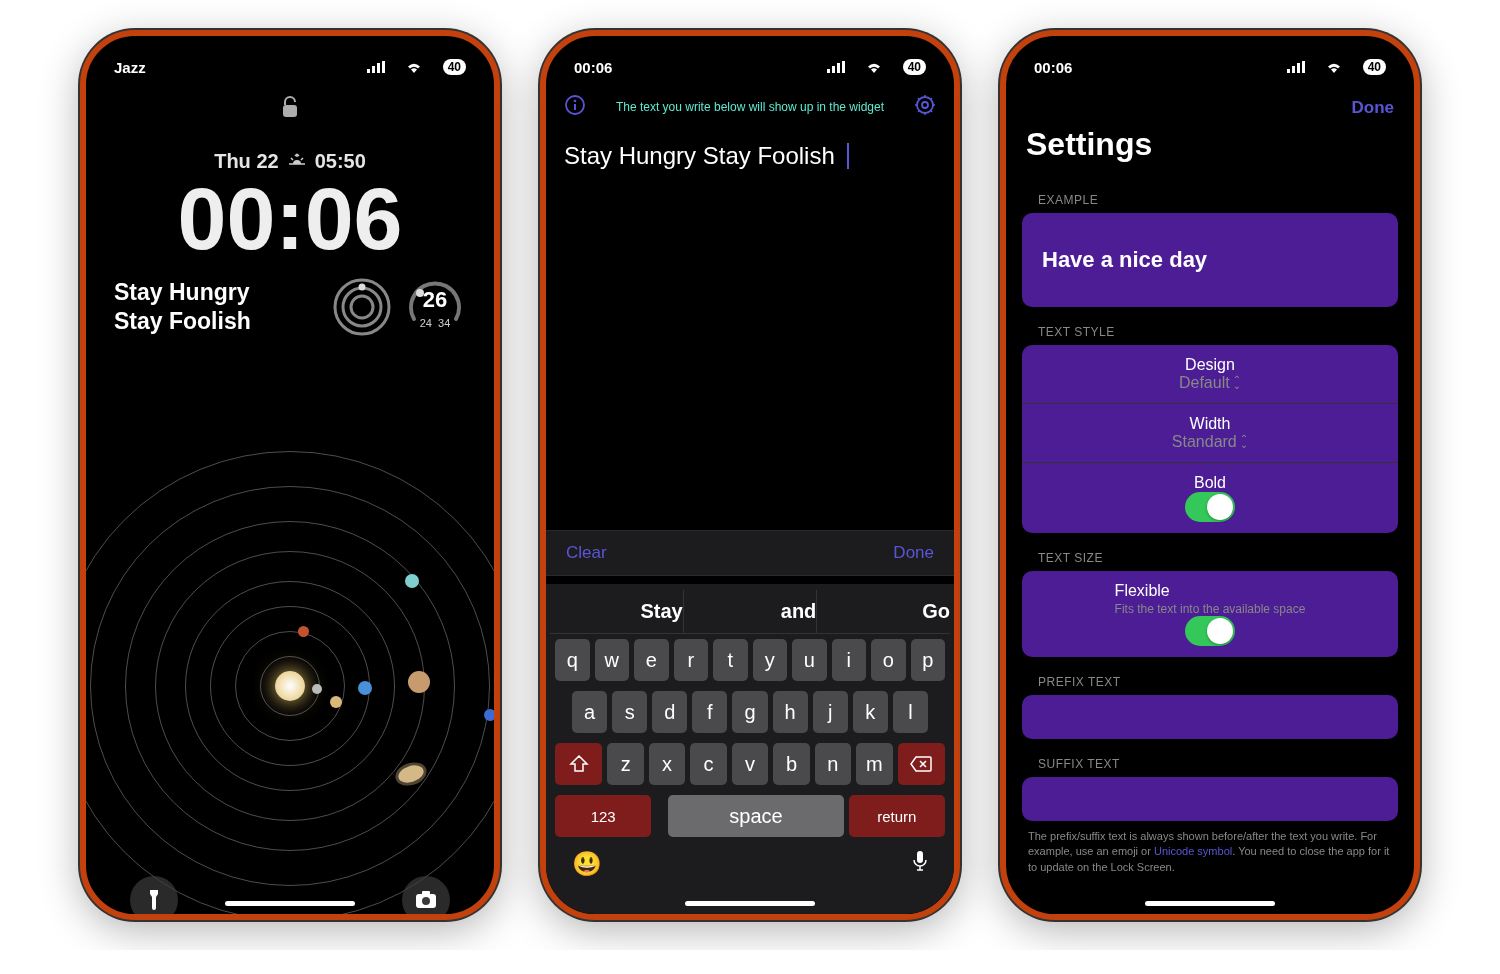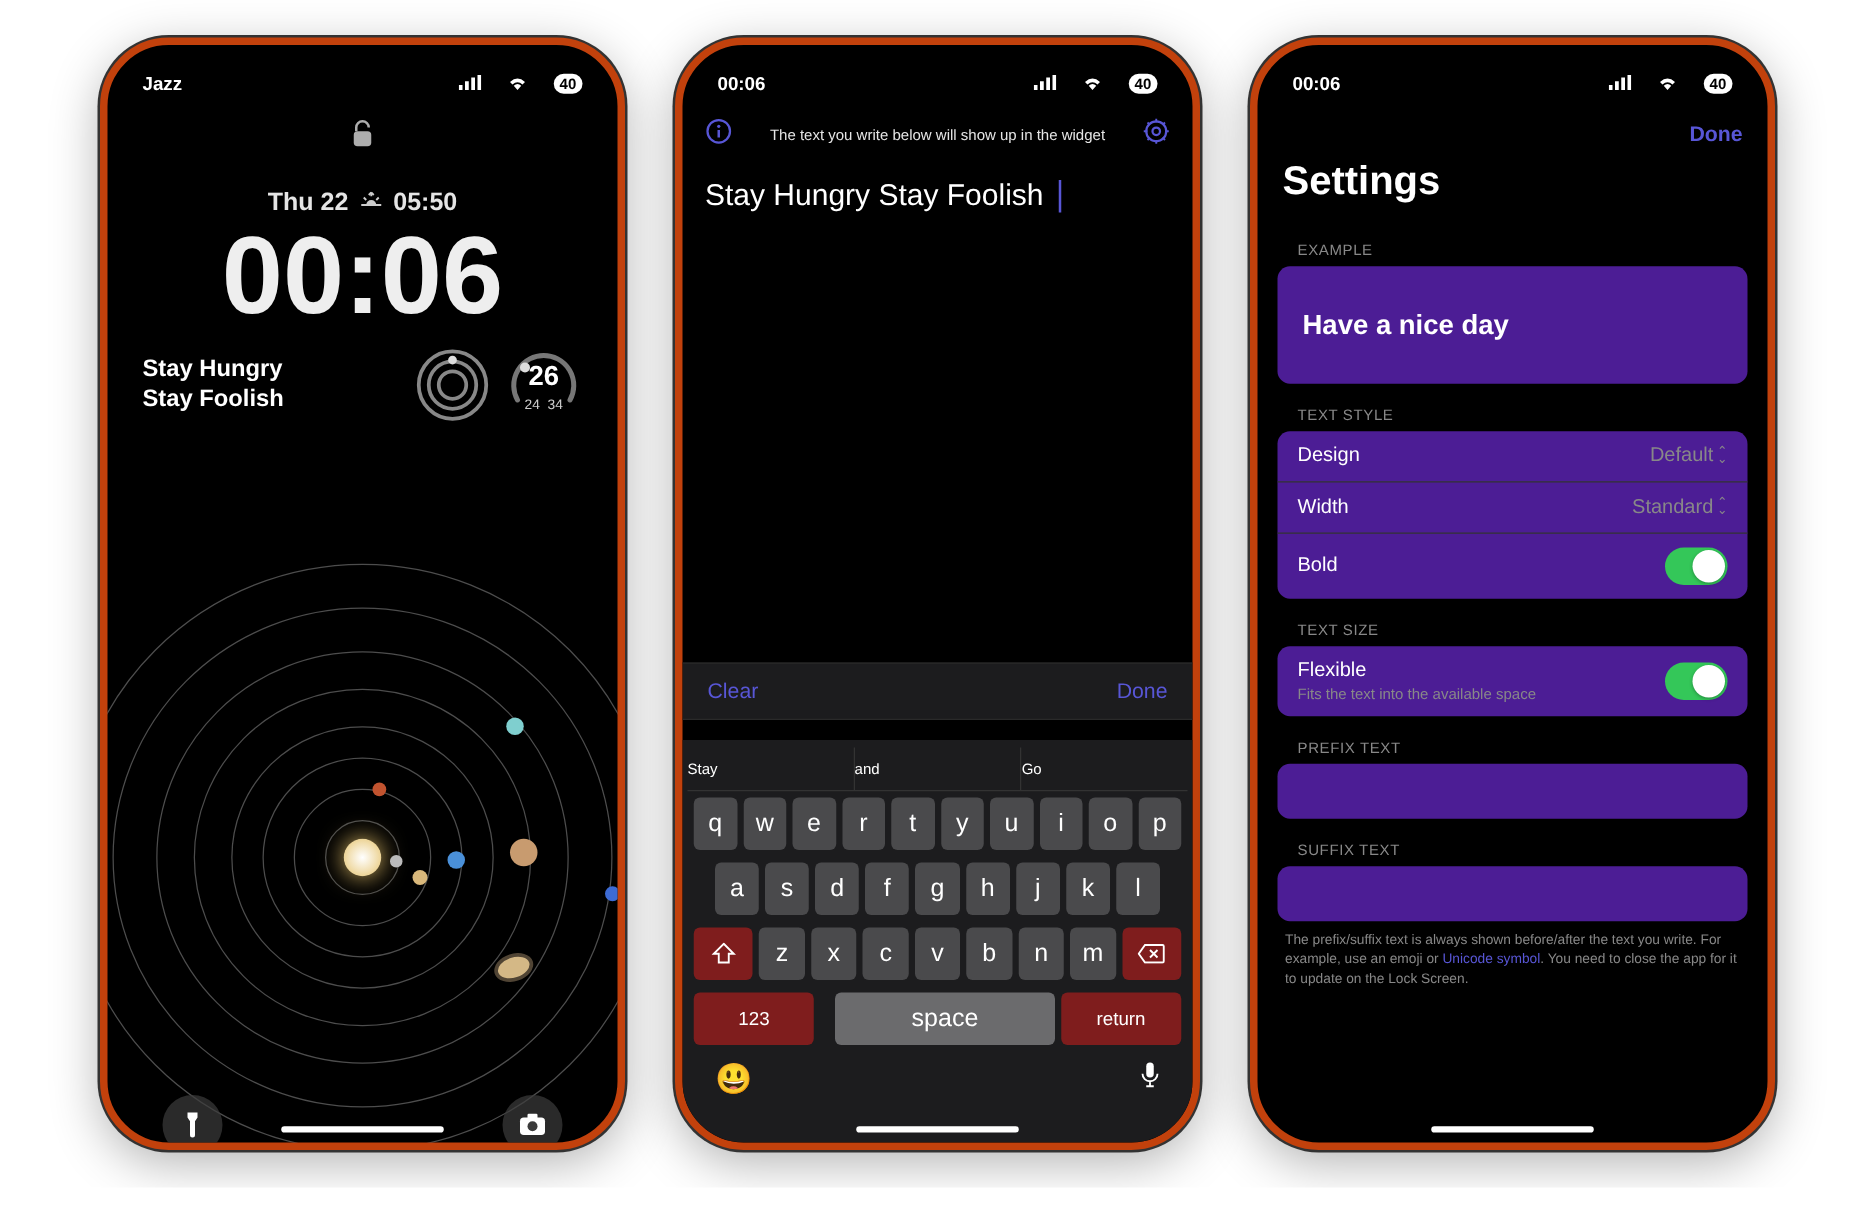--- a/index.html
+++ b/index.html
@@ -68,21 +68,21 @@
   .lock-screen { position: relative; height: 100%; }
   .lock-icon { text-align: center; margin-top: 12px; opacity: 0.85; }
   .date-row { text-align: center; margin-top: 28px; font-size: 20px; font-weight:600; color: #e5e5e5; display:flex; justify-content:center; align-items:center; gap:8px;}
   .big-time { text-align: center; font-size: 88px; font-weight: 700; line-height: 1; margin-top: 2px; color:#eee;}
   .widget-row {
     display: flex;
     align-items: center;
     gap: 12px;
     margin: 14px 28px 0;
   }
-  .widget-text { font-size: 19px; font-weight: 700; line-height: 1.25; flex:1; }
+  .widget-text { font-size: 23px; font-weight: 700; line-height: 1.25; flex:1; }
   .circ-widget {
     width: 60px; height: 60px; position:relative;
   }
   .gauge-widget {
     width: 62px; height: 60px; position:relative; text-align:center;
   }
   .gauge-main { font-size:22px; font-weight:600; display:block; margin-top:10px;}
   .gauge-sub { font-size:11px; opacity:0.8; }
   .solar {
     position:absolute; top:330px; left:50%; transform:translateX(-50%);
@@ -90,52 +90,52 @@
   }
   .orbit { position:absolute; border:1px solid rgba(255,255,255,0.3); border-radius:50%; top:50%; left:50%; transform:translate(-50%,-50%);}
   .planet { position:absolute; border-radius:50%; }
   .lock-btns { position:absolute; bottom:50px; width:100%; display:flex; justify-content:space-between; padding:0 44px;}
   .lock-btn { width:48px; height:48px; background:rgba(60,60,60,0.7); border-radius:50%; display:flex; align-items:center; justify-content:center;}
 
   
   .editor-top {
     display:flex; align-items:center; padding:10px 18px; gap:10px;
   }
-  .editor-hint { flex:1; text-align:center; font-size:12px; color:#e5e5e5; }
+  .editor-hint { flex:1; text-align:center; font-size:12px; color:#5eead4; }
   .editor-text { padding:12px 18px; font-size:24px; font-weight:400; display:flex; align-items:center; gap:4px;}
   .cursor { display:inline-block; width:2px; height:26px; background:#5856d6; margin-left:4px;}
   .kb-toolbar {
     position:absolute; bottom:338px; width:100%; background:#1c1c1e;
     display:flex; justify-content:space-between; padding:12px 20px; border-top:1px solid #2a2a2a; border-bottom:1px solid #2a2a2a;
   }
   .kb-toolbar span { color:#5856d6; font-size:17px; }
   .keyboard {
     position:absolute; bottom:0; width:100%; padding:6px 4px 36px; background:#1c1c1e;
   }
   .kb-suggest { display:flex; border-bottom:1px solid #333; }
-  .kb-suggest div { flex:1; text-align:left; padding:10px 0; color:#fff; font-size:12px; border-right:1px solid #333; }
+  .kb-suggest div { flex:1; text-align:right; padding:10px 0; color:#fff; font-size:20px; border-right:1px solid #333;font-weight:bold; }
   .kb-suggest div:last-child { border-right:none; }
   .kb-row { display:flex; gap:5px; padding:5px; justify-content:center;}
   .key { background:#4a4a4c; color:#fff; border-radius:5px; height:42px; flex:1; display:flex; align-items:center; justify-content:center; font-size:20px;}
   .key-dark { background:#7f1d1d; }
   .key-wide { flex:4;margin-left:12px; }
   .key-ret { flex:2.2; font-size:15px; }
   .key-shift { flex:1.3; }
   .key-num { flex:2.2; font-size:15px; }
   .kb-bottom { display:flex; justify-content:space-between; padding:8px 22px 0; font-size:24px;}
 
   
   .settings-nav { display:flex; justify-content:flex-end; padding:14px 20px 4px; }
   .settings-nav span { color:#5856d6; font-size:17px; font-weight:600;}
   .settings-title { font-size:32px; font-weight:700; padding:4px 20px 12px; }
   .sec-header { font-size:12px; color:#888; padding:18px 32px 6px; letter-spacing:0.5px; }
   .card { background:#4c1d95; margin:0 16px; border-radius:10px; }
   .example-card { padding:34px 20px; }
   .example-text { font-size:22px; font-weight:700; }
-  .row { display:flex; justify-content:space-between; align-items:center; padding:11px 16px; border-bottom:0.5px solid #333; }
+  .row { display:flex; justify-content:space-between; align-items:center; padding:11px 32px; border-bottom:0.5px solid #333;flex-direction:column; }
   .row:last-child { border-bottom:none; }
   .row-label { font-size:16px; color:#fff; }
   .row-sub { font-size:12px; color:#888; margin-top:2px; }
   .row-value { font-size:16px; color:#888; display:flex; align-items:center; gap:3px;}
   .toggle { width:50px; height:30px; background:#34c759; border-radius:15px; position:relative; }
   .toggle::after { content:""; position:absolute; width:26px; height:26px; background:#fff; border-radius:50%; right:2px; top:2px; box-shadow:0 1px 3px rgba(0,0,0,0.3);}
   .empty-card { height:44px; }
   .footer-note { font-size:11px; color:#888; padding:8px 22px 0; line-height:1.4; }
   .footer-note a { color:#5856d6; text-decoration:none; }
   .updown { font-size:10px; color:#888; line-height:0.6;}

